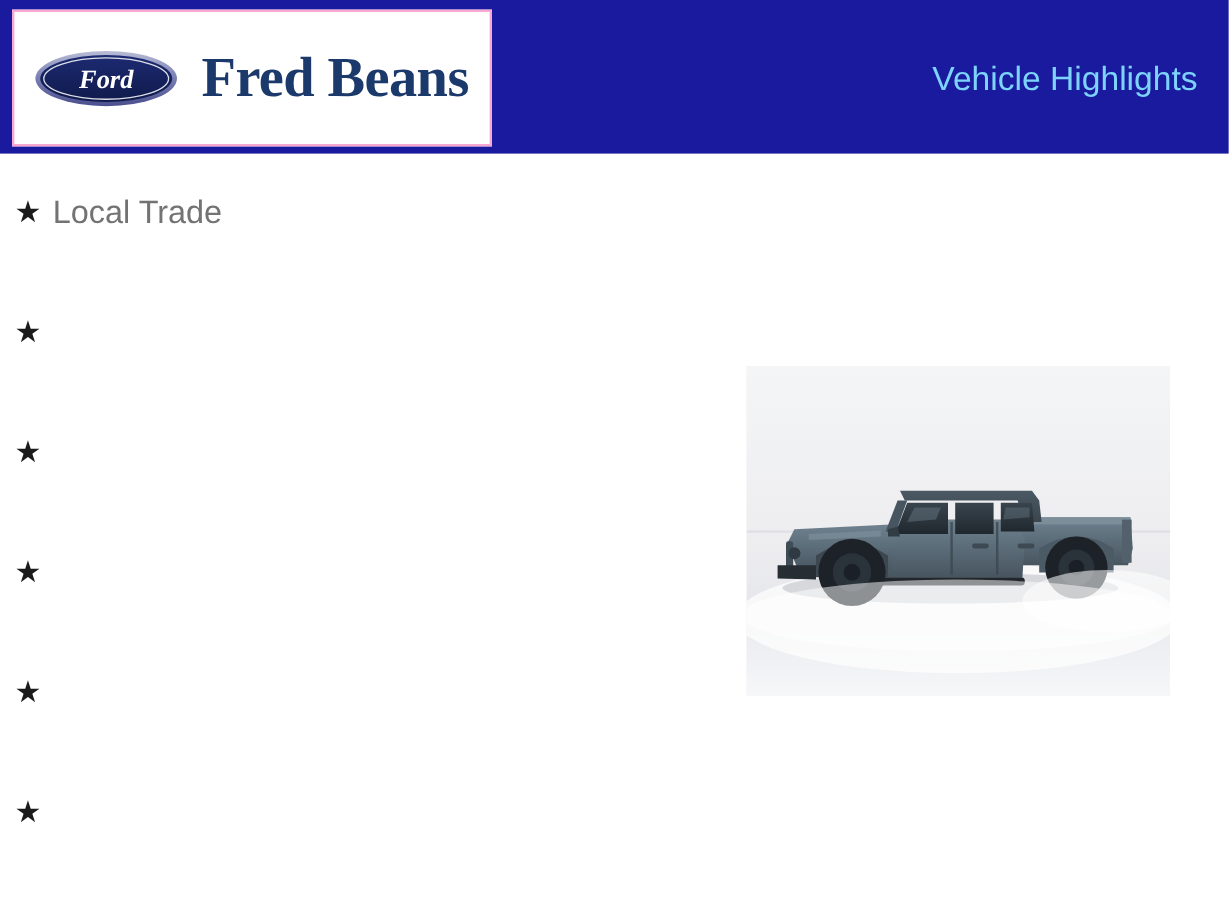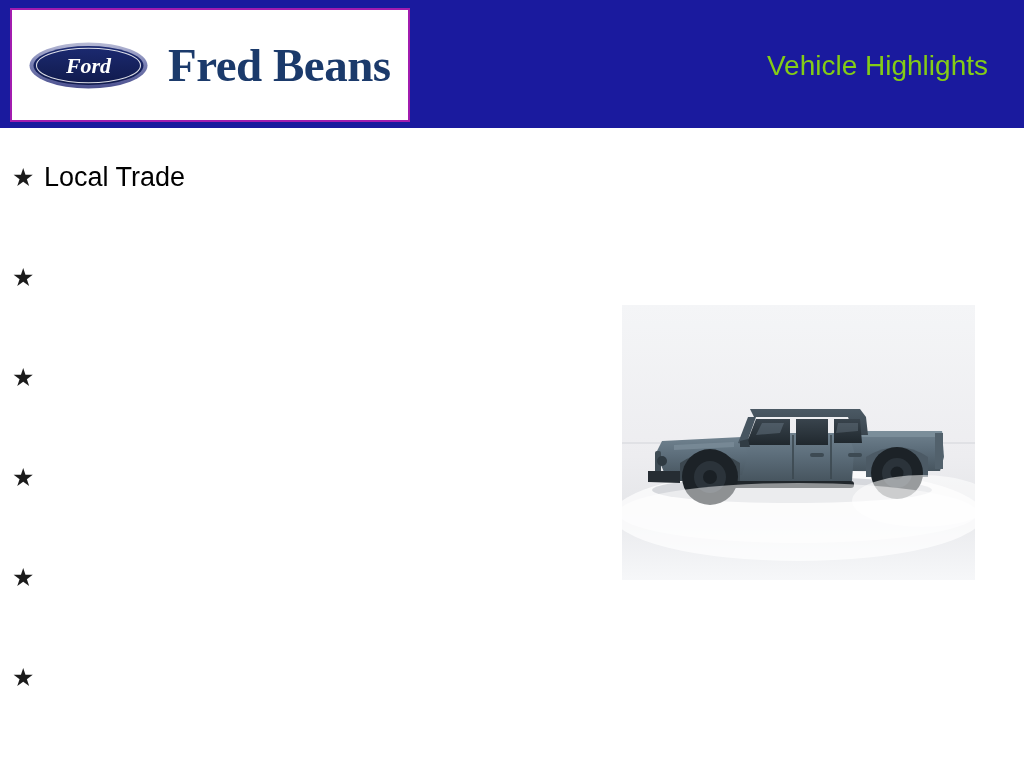--- a/index.html
+++ b/index.html
@@ -30,21 +30,21 @@
     height: 128px;
     background: #1a1a9e;
   }
   .logo-box {
     position: absolute;
     left: 10px;
     top: 8px;
     width: 400px;
     height: 114px;
     background: #ffffff;
-    border: 2px solid #a21caf;
+    border: 2px solid #f9a8d4;
     box-sizing: border-box;
     display: flex;
     align-items: center;
   }
   .ford-oval {
     position: relative;
     margin-left: 17px;
     width: 119px;
     height: 47px;
     flex: 0 0 auto;
@@ -73,25 +73,25 @@
     font-size: 21px;
     line-height: 26px;
     color: #2b4a78;
     letter-spacing: 3.1px;
     margin-top: 3px;
     white-space: nowrap;
   }
 
   .header-title {
     position: absolute;
-    right: 36px;
+    right: 26px;
     top: 50px;
     font-size: 28px;
     line-height: 32px;
-    color: #84cc16;
+    color: #7dd3fc;
     font-family: "Liberation Sans", sans-serif;
     white-space: nowrap;
   }
 
   
   .highlights {
     position: absolute;
     left: 0;
     top: 128px;
     width: 600px;
@@ -109,21 +109,21 @@
     width: 32px;
     font-size: 25px;
     line-height: 38px;
     color: #1b1b1b;
     text-align: left;
   }
   .highlight-label {
     flex: 1 1 auto;
     font-size: 27px;
     line-height: 38px;
-    color: #000000;
+    color: #737373;
     max-width: 500px;
   }
 
   
   .vehicle-photo {
     position: absolute;
     left: 622px;
     top: 305px;
     width: 353px;
     height: 275px;

